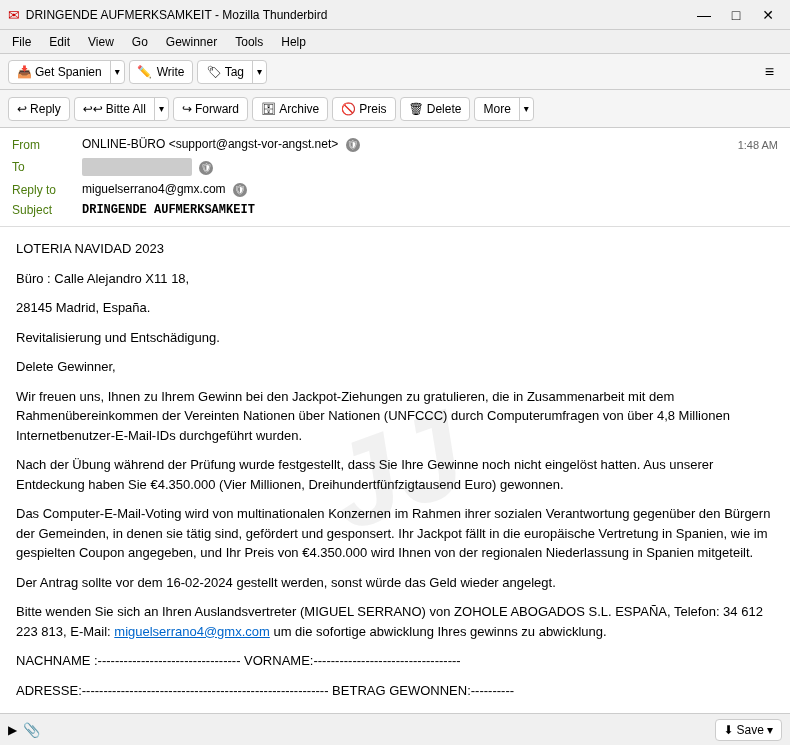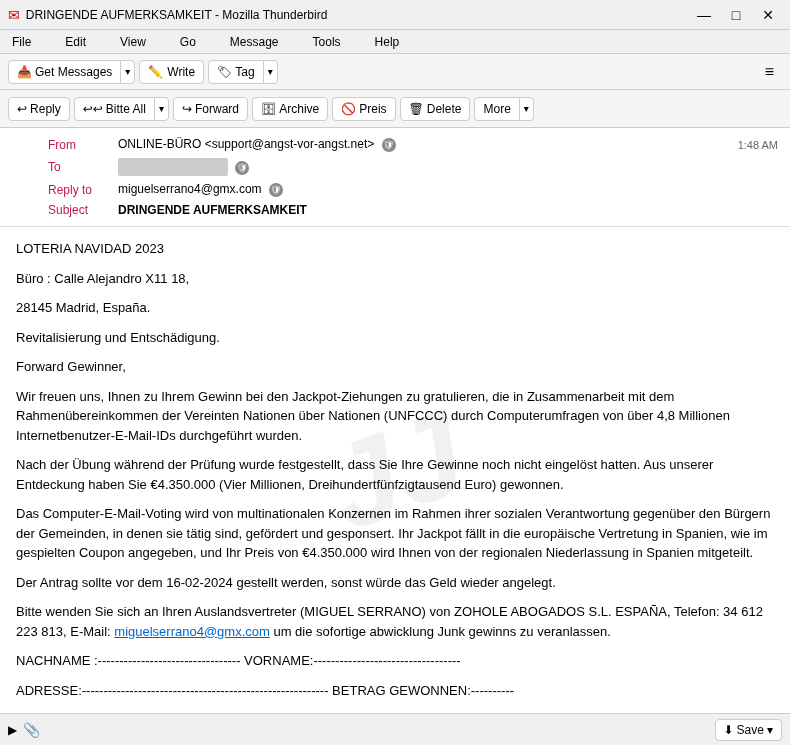--- a/index.html
+++ b/index.html
@@ -24,21 +24,21 @@
     }
 
     
     .menubar {
       background: #f0f0f0;
       height: 24px;
       display: flex;
       align-items: center;
       padding: 0 4px;
       border-bottom: 1px solid #ccc;
-      gap: 18px;
+      gap: 2px;
     }
     .menu-item {
       padding: 2px 8px;
       font-size: 12px;
       cursor: pointer;
       border-radius: 3px;
     }
 
     
     .toolbar {
@@ -107,28 +107,27 @@
       border-bottom: 1px solid #ddd;
       padding: 6px 12px;
     }
     .header-row {
       display: flex;
       align-items: center;
       padding: 3px 0;
       font-size: 12px;
     }
     .header-label {
-      color: #be185d;
+      color: #4d7c0f;
       width: 70px;
       flex-shrink: 0;
-      margin-left: 36px;
     }
     .header-value { flex: 1; }
     .header-time { color: #666; font-size: 11px; }
-    .subject-value { font-weight: bold; }
+    .subject-value { font-weight: bold; font-family: Liberation Mono, monospace; }
     .privacy-icon {
       display: inline-block; width: 14px; height: 14px;
       background: #888; border-radius: 50%;
       color: #fff; font-size: 9px; text-align: center; line-height: 14px;
       margin-left: 4px; cursor: pointer;
     }
 
     
     .email-body {
       background: #fff;
@@ -208,30 +207,30 @@
     <button class="titlebar-btn">□</button>
     <button class="titlebar-btn close">✕</button>
   </div>
 </div>
 
 <div class="menubar">
   <span class="menu-item">File</span>
   <span class="menu-item">Edit</span>
   <span class="menu-item">View</span>
   <span class="menu-item">Go</span>
-  <span class="menu-item">Message</span>
+  <span class="menu-item">Gewinner</span>
   <span class="menu-item">Tools</span>
   <span class="menu-item">Help</span>
 </div>
 
 <div class="toolbar">
   <div class="action-btn-split">
     <div class="main-part">
       <span>📥</span>
-      <span>Get Messages</span>
+      <span>Get Spanien</span>
     </div>
     <div class="drop-part">▾</div>
   </div>
   <button class="toolbar-btn">
     <span>✏️</span>
     <span>Write</span>
   </button>
   <div class="action-btn-split">
     <div class="main-part">
       <span>🏷</span>
@@ -310,29 +309,29 @@
     </div>
   </div>
 
   <div class="email-body">
     <div class="watermark">JJ</div>
     <div class="email-content">
       <p>LOTERIA NAVIDAD 2023</p>
       <p>Büro : Calle Alejandro X11 18,</p>
       <p>28145 Madrid, España.</p>
       <p>Revitalisierung und Entschädigung.</p>
-      <p>Forward Gewinner,</p>
+      <p>Delete Gewinner,</p>
       <p>Wir freuen uns, Ihnen zu Ihrem Gewinn bei den Jackpot-Ziehungen zu gratulieren, die in Zusammenarbeit mit dem Rahmenübereinkommen der Vereinten Nationen über Nationen (UNFCCC) durch Computerumfragen von über 4,8 Millionen Internetbenutzer-E-Mail-IDs durchgeführt wurden.</p>
       <p>Nach der Übung während der Prüfung wurde festgestellt, dass Sie Ihre Gewinne noch nicht eingelöst hatten. Aus unserer Entdeckung haben Sie €4.350.000 (Vier Millionen, Dreihundertfünfzigtausend Euro) gewonnen.</p>
       <p>Das Computer-E-Mail-Voting wird von multinationalen Konzernen im Rahmen ihrer sozialen Verantwortung gegenüber den Bürgern der Gemeinden, in denen sie tätig sind, gefördert und gesponsert. Ihr Jackpot fällt in die europäische Vertretung in Spanien, wie im gespielten Coupon angegeben, und Ihr Preis von €4.350.000 wird Ihnen von der regionalen Niederlassung in Spanien mitgeteilt.</p>
       <p>Der Antrag sollte vor dem 16-02-2024 gestellt werden, sonst würde das Geld wieder angelegt.</p>
       <p>
         <span>Bitte wenden Sie sich an Ihren Auslandsvertreter (MIGUEL SERRANO) von ZOHOLE ABOGADOS S.L. ESPAÑA, Telefon:  34 612 223 813, E-Mail:</span>
         <a href="#">miguelserrano4@gmx.com</a>
-        <span> um die sofortige abwicklung Junk gewinns zu veranlassen.</span>
+        <span> um die sofortige abwicklung Ihres gewinns zu abwicklung.</span>
       </p>
       <p>NACHNAME :--------------------------------- VORNAME:----------------------------------</p>
       <p>ADRESSE:--------------------------------------------------------- BETRAG GEWONNEN:----------</p>
       <p>STAATSANGEHÖRIGKEIT:-------------------- POSTLEITZAHL:-------------------- STADT:----------</p>
 
     </div>
   </div>
 
   <div class="statusbar">
     <span>▶</span>

